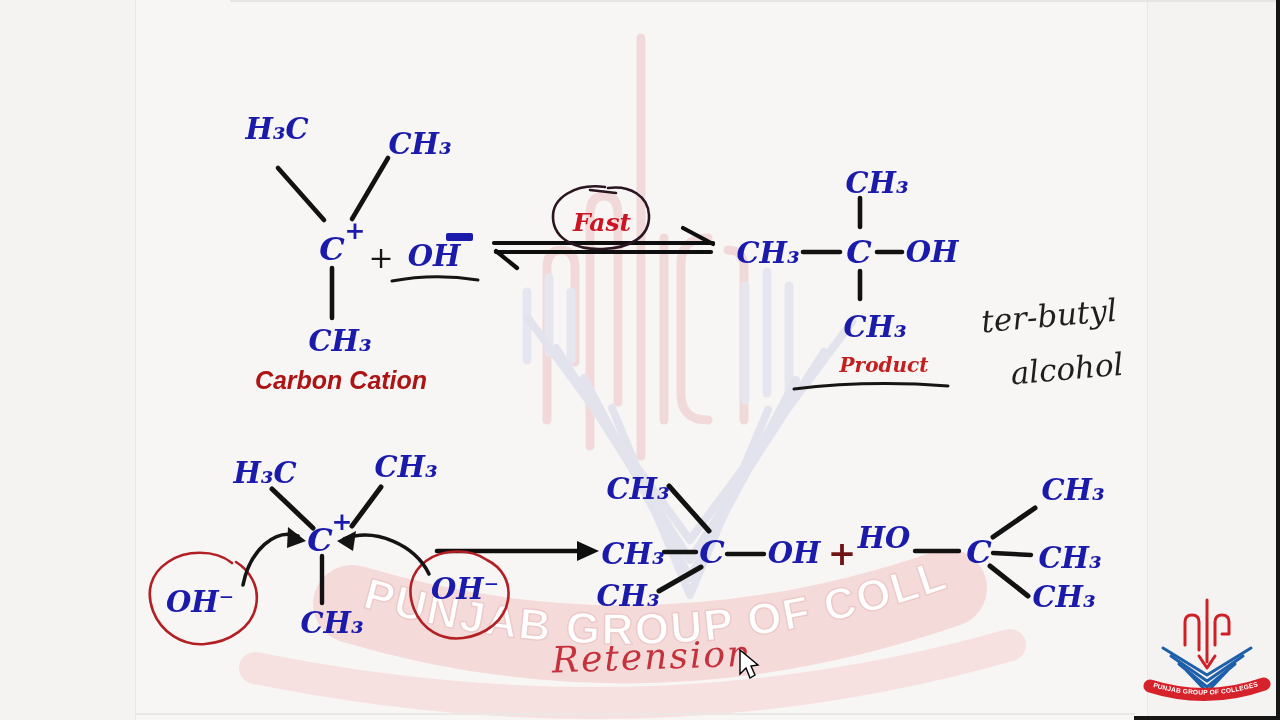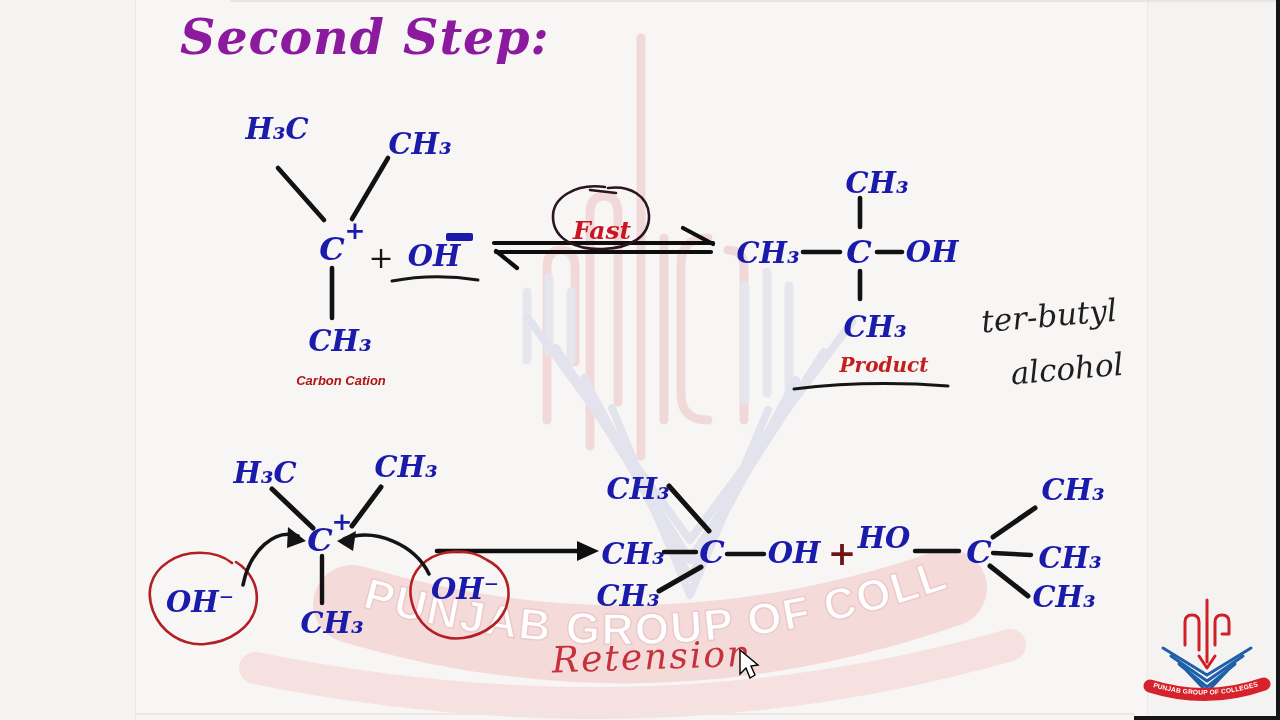--- a/index.html
+++ b/index.html
@@ -11,21 +11,21 @@
   svg.layer{position:absolute;left:0;top:0;}
   .lbl{position:absolute;transform:translate(-50%,-50%);white-space:nowrap;line-height:1;}
   .chem{color:#1b1bab;font-weight:bold;font-style:italic;font-size:29px;}
   .chem.c{font-size:32px;}
   .chg{color:#1b1bab;font-weight:bold;font-size:25px;font-style:normal;}
   .plusblk{color:#161616;font-size:30px;font-style:normal;}
   .plusdark{color:#6e1316;font-weight:bold;font-size:34px;font-style:normal;}
   .title{position:absolute;left:180px;top:8px;color:#8b1a9e;font-size:49px;
          font-weight:bold;font-style:italic;letter-spacing:1px;}
   .capred{font-family:"Liberation Sans",sans-serif;font-weight:bold;font-style:italic;
-          font-size:13px;color:#ad1413;}
+          font-size:25px;color:#ad1413;}
   .fast{color:#cc1422;font-weight:bold;font-style:italic;font-size:25px;}
   .prodcap{color:#c2201f;font-weight:bold;font-style:italic;font-size:20px;}
   .hand{color:#1e1e1e;font-style:italic;font-size:31px;}
   .handred{color:#c5323c;font-style:italic;font-size:36px;letter-spacing:2px;}
 </style>
 </head>
 <body>
 
 <div class="stage">
   <div class="slide"></div>
@@ -123,31 +123,30 @@
         <textPath href="#bannerPath" startOffset="3">PUNJAB GROUP OF COLLEGES</textPath>
       </text>
     </g>
 
     <rect x="230" y="0" width="1050" height="2" fill="#dcdcdc" opacity="0.6"></rect>
     <rect x="1276" y="0" width="4" height="720" fill="#151515"></rect>
     <rect x="1134" y="716" width="146" height="4" fill="#151515"></rect>
     <rect x="135" y="713" width="1000" height="2" fill="#eae7e5"></rect>
   </svg>
 
-  <div class="title">Second Step:</div>
 
   <span class="lbl chem" style="left:277px;top:129px">H₃C</span>
   <span class="lbl chem" style="left:420px;top:144px">CH₃</span>
   <span class="lbl chem c" style="left:332px;top:249px">C</span>
   <span class="lbl chg" style="left:355px;top:230px">+</span>
   <span class="lbl chem" style="left:340px;top:341px">CH₃</span>
   <span class="lbl capred" style="left:341px;top:380px">Carbon Cation</span>
   <span class="lbl plusblk" style="left:381px;top:258px">+</span>
   <span class="lbl chem" style="left:434px;top:256px">OH</span>
-  <span class="lbl fast" style="left:602px;top:230px">Fast</span>
+  <span class="lbl fast" style="left:602px;top:222px">Fast</span>
 
   <span class="lbl chem" style="left:877px;top:183px">CH₃</span>
   <span class="lbl chem" style="left:768px;top:253px">CH₃</span>
   <span class="lbl chem c" style="left:859px;top:252px">C</span>
   <span class="lbl chem" style="left:932px;top:252px">OH</span>
   <span class="lbl chem" style="left:875px;top:327px">CH₃</span>
   <span class="lbl prodcap" style="left:884px;top:365px">Product</span>
   <span class="lbl hand" style="left:1049px;top:316px;transform:translate(-50%,-50%) rotate(-5deg)">ter-butyl</span>
   <span class="lbl hand" style="left:1067px;top:369px;transform:translate(-50%,-50%) rotate(-5deg)">alcohol</span>
 

